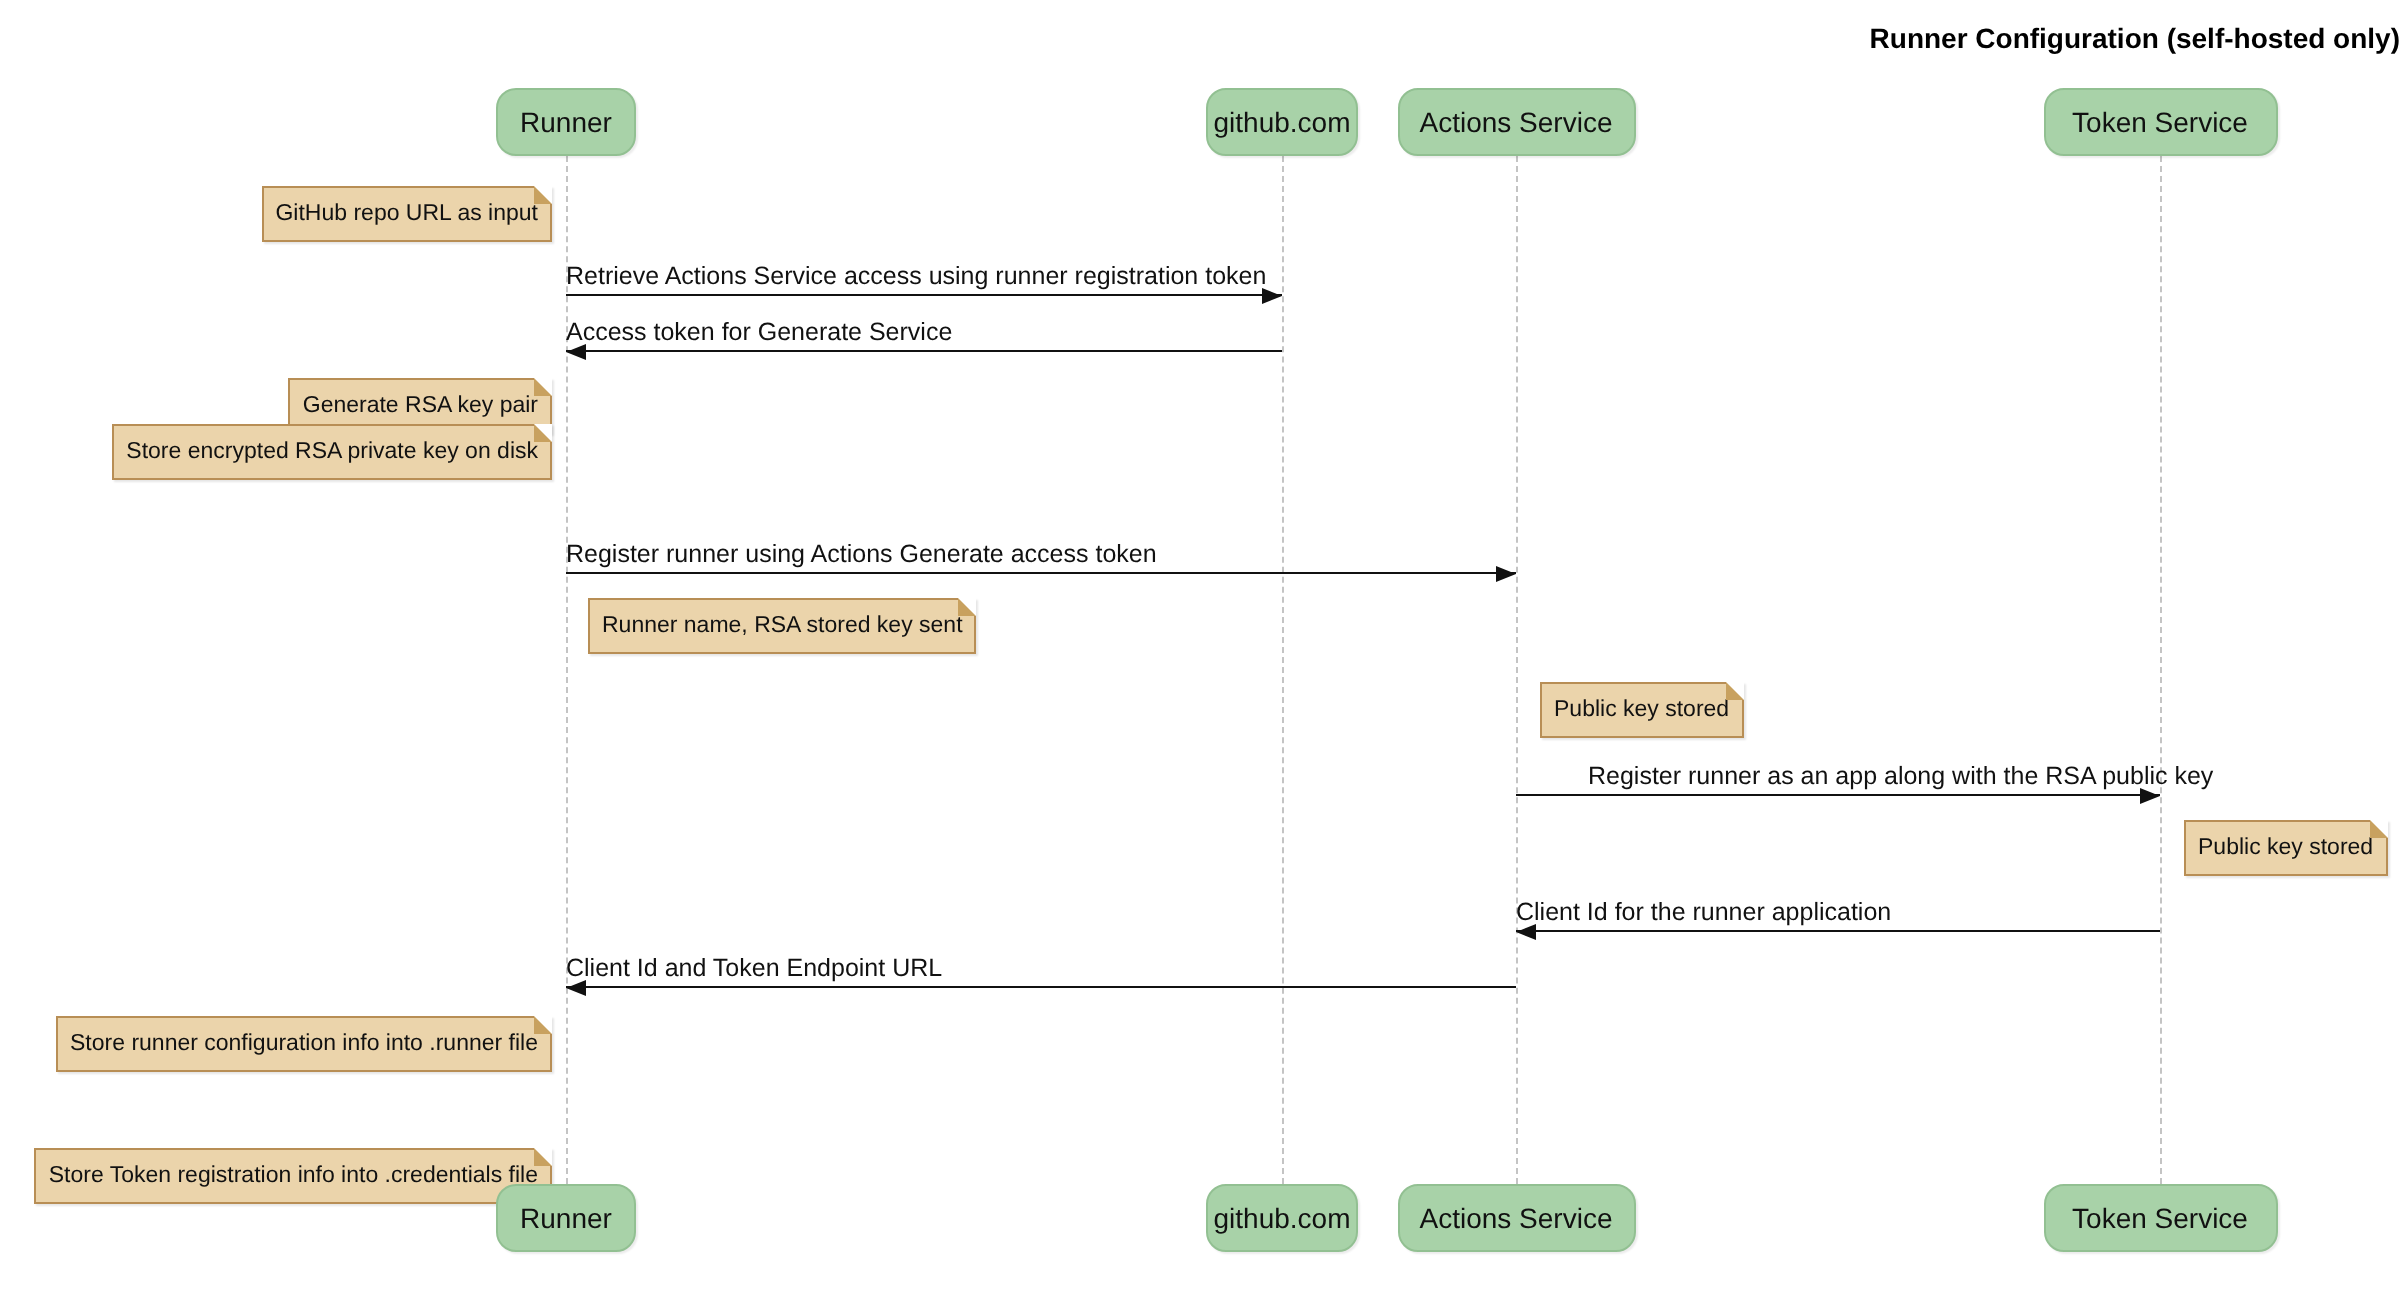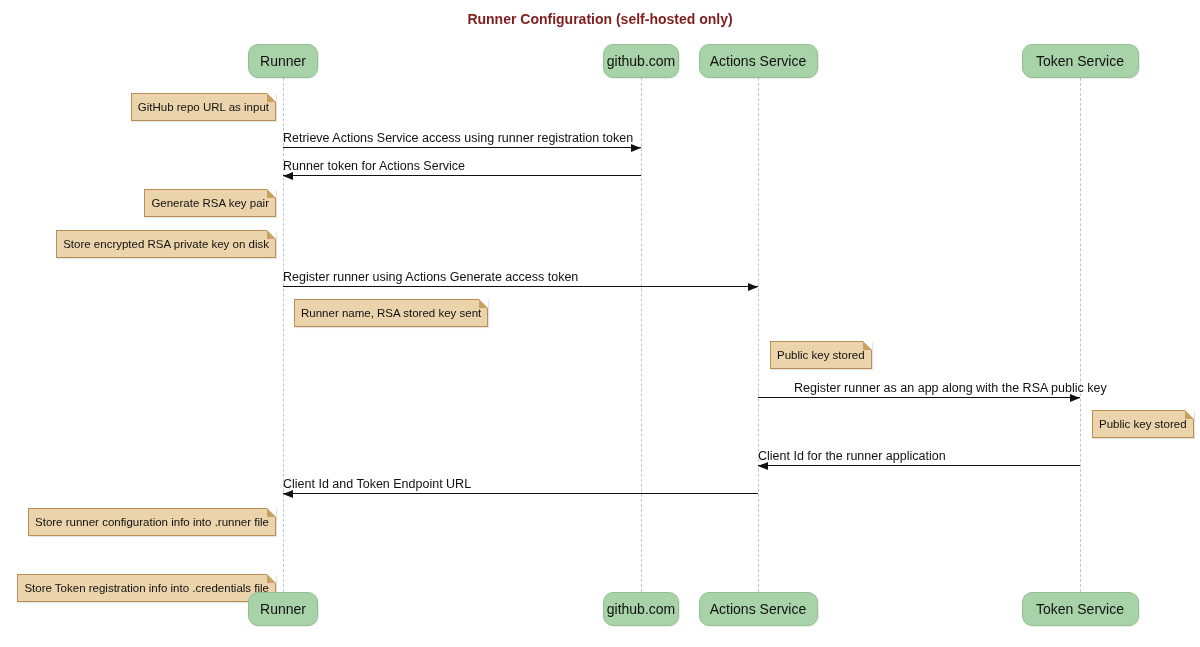--- a/index.html
+++ b/index.html
@@ -10,24 +10,24 @@
     background: #ffffff;
     font-family: "Liberation Sans", sans-serif;
     color: #111;
     overflow: hidden;
   }
   .title {
     position: absolute;
     top: 11px;
     left: 0;
     width: 1200px;
-    text-align: center;
+    text-align: right;
     font-size: 14px;
     font-weight: bold;
-    color: #7f1d1d;
+    color: #000000;
   }
   .lifeline {
     position: absolute;
     width: 0;
     border-left: 1px dashed var(--lifeline, #c4c4c4);
   }
   .actor {
     position: absolute;
     height: 32px;
     background: var(--actor-fill, #a8d2a8);
@@ -92,42 +92,42 @@
 <div class="stage" style="--actor-fill: #a8d2a8; --actor-border: #92c092; --note-fill: #ebd4ab; --note-border: #b88e55; --note-fold: #c8a15f; --lifeline: #c4c4c4; --arrow: #111111;">
   <div class="title">Runner Configuration (self-hosted only)</div>
   <div id="layer">
       <div class="lifeline" style="left: 282.5px; top: 78px; height: 514px;"></div>
       <div class="lifeline" style="left: 640.5px; top: 78px; height: 514px;"></div>
       <div class="lifeline" style="left: 757.5px; top: 78px; height: 514px;"></div>
       <div class="lifeline" style="left: 1079.5px; top: 78px; height: 514px;"></div>
       <div class="msg-label" style="left: 283px; width: 358px; top: 130px;">Retrieve Actions Service access using runner registration token</div>
       <div class="msg-line" style="left: 283px; width: 358px; top: 147px;"></div>
       <div class="arrow-head right" style="left: 631px; top: 143.5px;"></div>
-      <div class="msg-label" style="left: 283px; width: 358px; top: 158px;">Runner token for Actions Service</div>
+      <div class="msg-label" style="left: 283px; width: 358px; top: 158px;">Access token for Generate Service</div>
       <div class="msg-line" style="left: 283px; width: 358px; top: 175px;"></div>
       <div class="arrow-head left" style="left: 283px; top: 171.5px;"></div>
       <div class="msg-label" style="left: 283px; width: 475px; top: 269px;">Register runner using Actions Generate access token</div>
       <div class="msg-line" style="left: 283px; width: 475px; top: 286px;"></div>
       <div class="arrow-head right" style="left: 748px; top: 282.5px;"></div>
       <div class="msg-label" style="left: 758px; width: 322px; top: 380px; margin-left: 36px;">Register runner as an app along with the RSA public key</div>
       <div class="msg-line" style="left: 758px; width: 322px; top: 397px;"></div>
       <div class="arrow-head right" style="left: 1070px; top: 393.5px;"></div>
       <div class="msg-label" style="left: 758px; width: 322px; top: 448px;">Client Id for the runner application</div>
       <div class="msg-line" style="left: 758px; width: 322px; top: 465px;"></div>
       <div class="arrow-head left" style="left: 758px; top: 461.5px;"></div>
       <div class="msg-label" style="left: 283px; width: 475px; top: 476px;">Client Id and Token Endpoint URL</div>
       <div class="msg-line" style="left: 283px; width: 475px; top: 493px;"></div>
       <div class="arrow-head left" style="left: 283px; top: 489.5px;"></div>
       <div class="note" style="top: 93px; right: 924px;">
         <span>GitHub repo URL as input</span>
       </div>
       <div class="note" style="top: 189px; right: 924px; align-items: center;">
         <span>Generate RSA key pair</span>
       </div>
-      <div class="note" style="top: 230px; right: 924px;">
+      <div class="note" style="top: 212px; right: 924px;">
         <span>Store encrypted RSA private key on disk</span>
       </div>
       <div class="note" style="top: 299px; left: 294px;">
         <span>Runner name, RSA stored key sent</span>
       </div>
       <div class="note" style="top: 341px; left: 770px;">
         <span>Public key stored</span>
       </div>
       <div class="note" style="top: 410px; left: 1092px;">
         <span>Public key stored</span>

